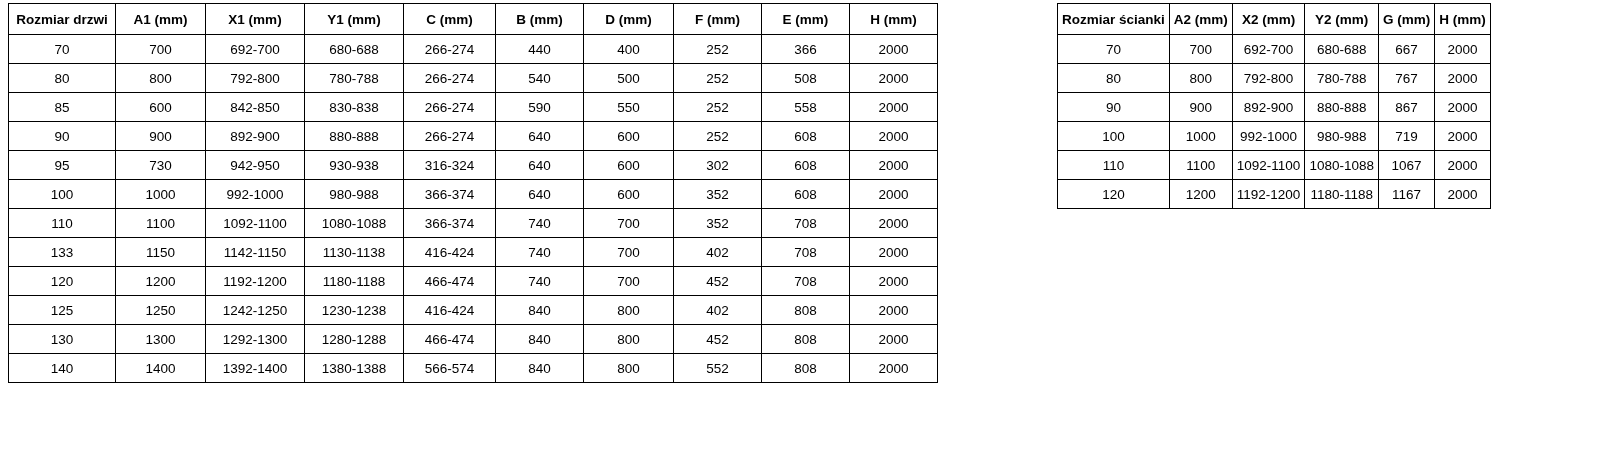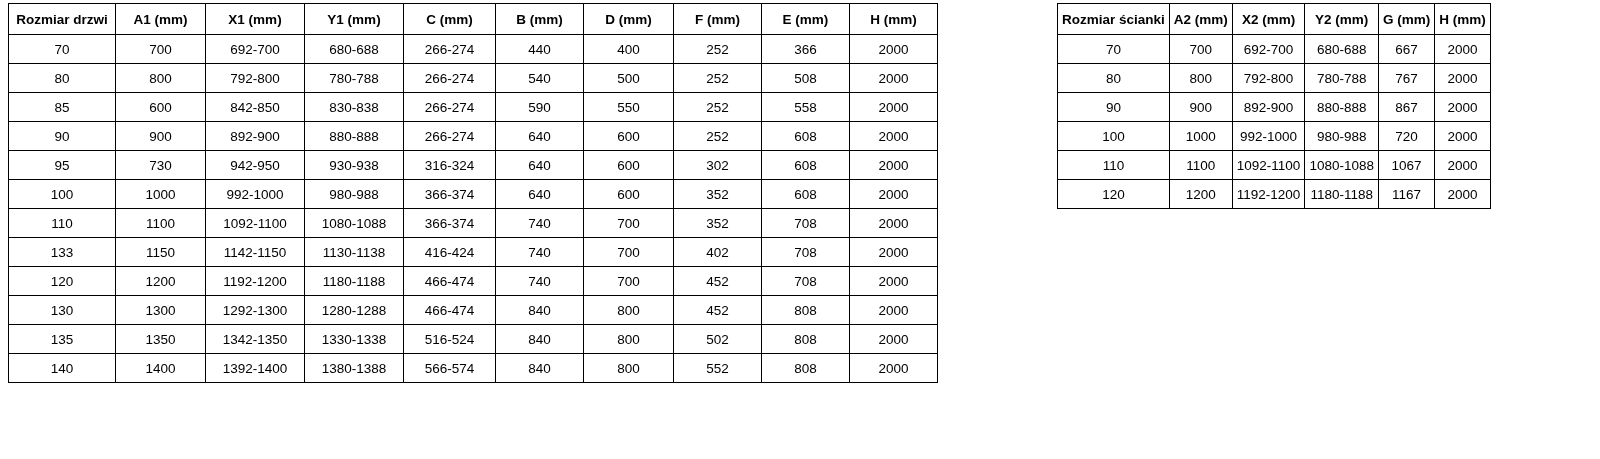--- a/index.html
+++ b/index.html
@@ -207,40 +207,40 @@
             <td>1192-1200</td>
             <td>1180-1188</td>
             <td>466-474</td>
             <td>740</td>
             <td>700</td>
             <td>452</td>
             <td>708</td>
             <td>2000</td>
           </tr>
           <tr>
+            <td>125</td>
+            <td>1250</td>
+            <td>1242-1250</td>
+            <td>1230-1238</td>
+            <td>416-424</td>
+            <td>840</td>
+            <td>800</td>
+            <td>402</td>
+            <td>808</td>
+            <td>2000</td>
+          </tr>
+          <tr>
             <td>130</td>
             <td>1300</td>
             <td>1292-1300</td>
             <td>1280-1288</td>
             <td>466-474</td>
             <td>840</td>
             <td>800</td>
             <td>452</td>
-            <td>808</td>
-            <td>2000</td>
-          </tr>
-          <tr>
-            <td>135</td>
-            <td>1350</td>
-            <td>1342-1350</td>
-            <td>1330-1338</td>
-            <td>516-524</td>
-            <td>840</td>
-            <td>800</td>
-            <td>502</td>
             <td>808</td>
             <td>2000</td>
           </tr>
           <tr>
             <td>140</td>
             <td>1400</td>
             <td>1392-1400</td>
             <td>1380-1388</td>
             <td>566-574</td>
             <td>840</td>
@@ -296,21 +296,21 @@
             <td>892-900</td>
             <td>880-888</td>
             <td>867</td>
             <td>2000</td>
           </tr>
           <tr>
             <td>100</td>
             <td>1000</td>
             <td>992-1000</td>
             <td>980-988</td>
-            <td>720</td>
+            <td>719</td>
             <td>2000</td>
           </tr>
           <tr>
             <td>110</td>
             <td>1100</td>
             <td>1092-1100</td>
             <td>1080-1088</td>
             <td>1067</td>
             <td>2000</td>
           </tr>

